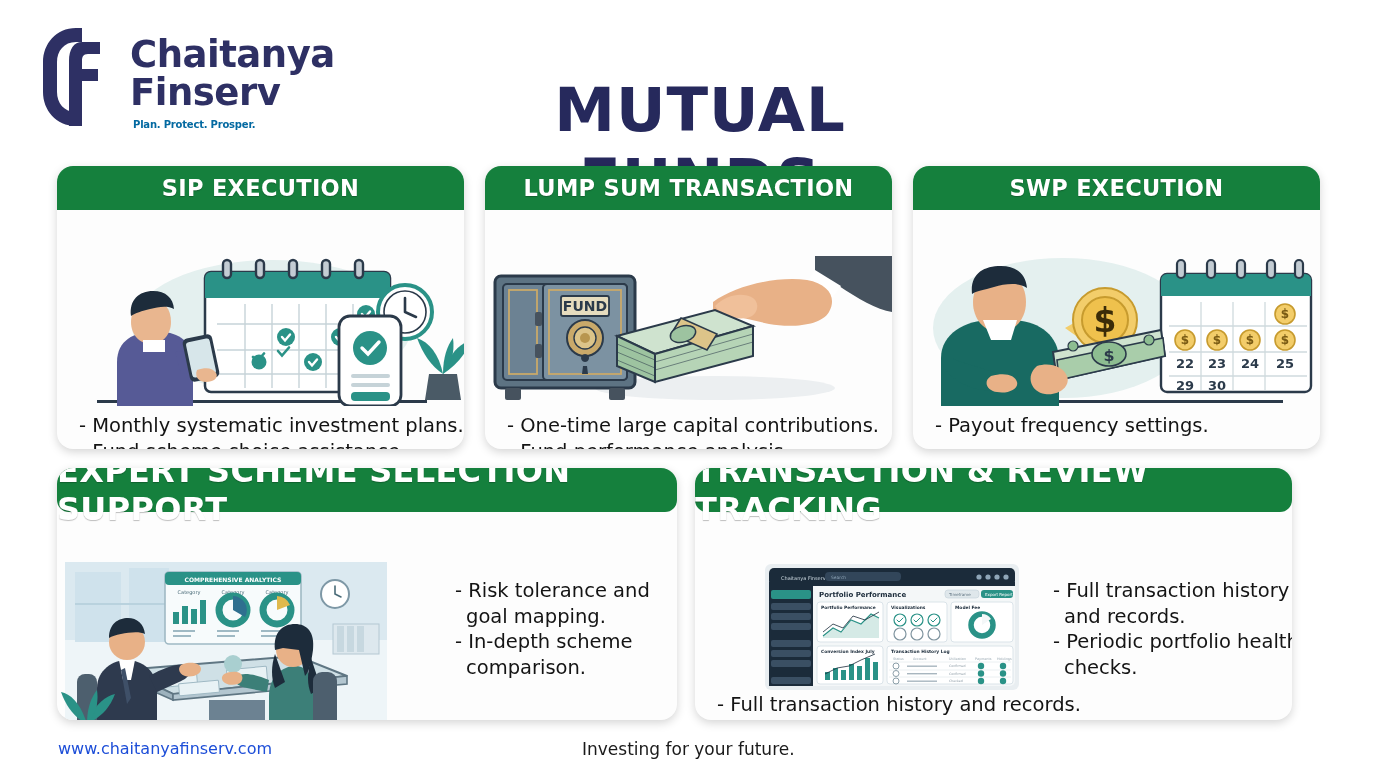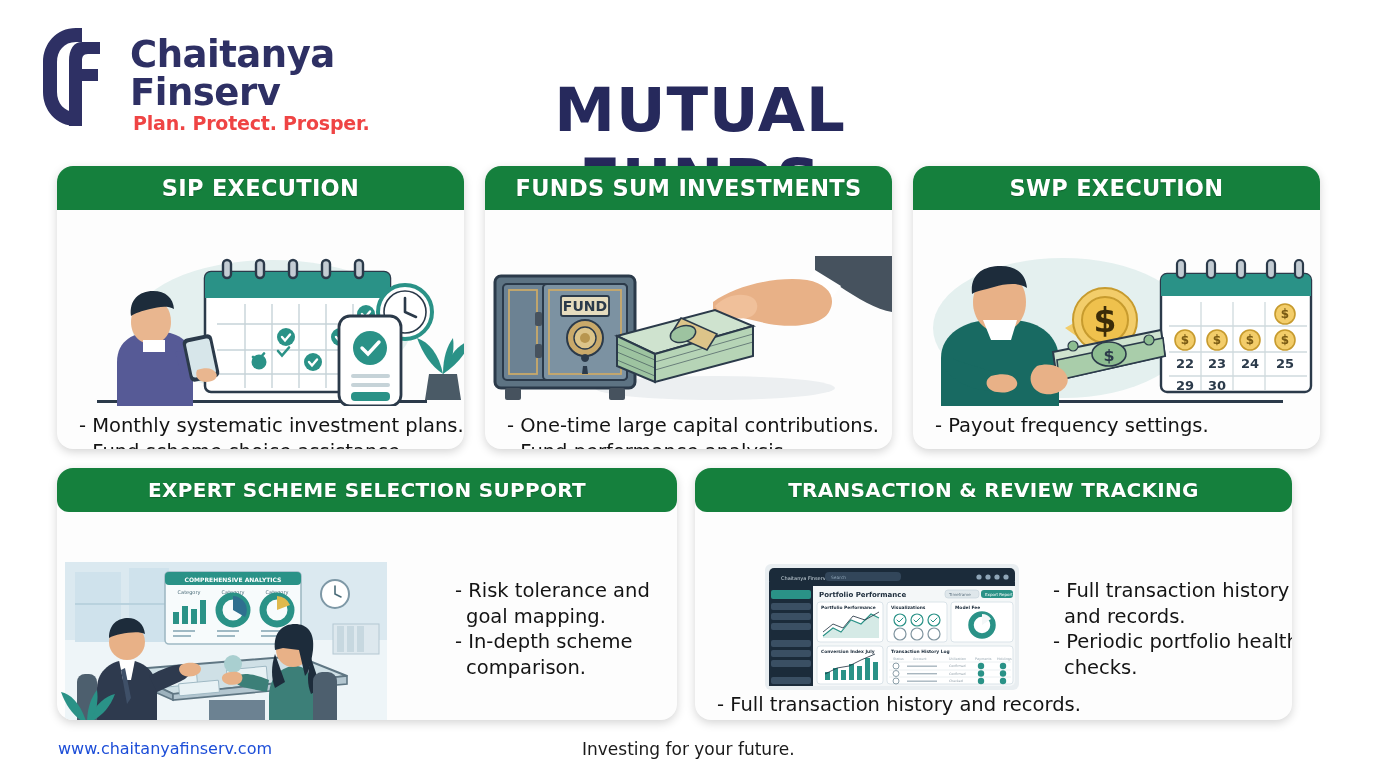--- a/index.html
+++ b/index.html
@@ -15,23 +15,23 @@
   .header { position: absolute; left: 0; top: 0; width: 1376px; height: 152px; }
   .logo-wrap { position: absolute; left: 38px; top: 24px; display: flex; align-items: flex-start; gap: 8px; }
   .logo-mark { width: 74px; height: 106px; position: relative; flex: 0 0 auto; }
   .logo-text { margin-left: 10px; padding-top: 12px; }
   .logo-line {
     font-family: "DejaVu Sans", sans-serif;
     font-weight: 700; font-size: 37px; line-height: 38px;
     color: #2e3064; letter-spacing: -0.5px;
   }
   .logo-tag {
-    margin-left: 3px;
-    font-family: "DejaVu Sans", sans-serif;
-    font-weight: 700; font-size: 19px; color: #ef4444; letter-spacing: -0.2px;
+    margin-top: 7px; margin-left: 3px;
+    font-family: "DejaVu Sans", sans-serif;
+    font-weight: 700; font-size: 10px; color: #0369a1; letter-spacing: -0.2px;
   }
   .main-title {
     position: absolute; left: 440px; top: 74px; width: 520px;
     text-align: center;
     font-family: "DejaVu Sans", sans-serif;
     font-weight: 700; font-size: 61px; letter-spacing: 1px;
     color: #26295c;
   }
 
   
@@ -45,21 +45,21 @@
   .card-head {
     height: 44px;
     background: #15803d;
     border-radius: 13px 13px 0 0;
     display: flex; align-items: center; justify-content: center;
     color: #ffffff;
     font-family: "DejaVu Sans", sans-serif;
     font-weight: 700; font-size: 22.5px; letter-spacing: 0.3px;
     text-shadow: 0 1px 1px rgba(0,0,0,0.25);
   }
-  .card-head.wide { font-size: 20px; border-radius: 12px; }
+  .card-head.wide { font-size: 32px; border-radius: 12px; }
   .card-body { position: relative; }
 
   .bullets {
     font-family: "DejaVu Sans", sans-serif;
     font-size: 19.5px; line-height: 25.5px; color: #141414;
   }
   .bullets .b { white-space: nowrap; }
   .bullets.wrapped .b { white-space: normal; text-indent: -11px; padding-left: 11px; }
 
   
@@ -185,21 +185,21 @@
       </div>
       <div class="r1-bullets bullets">
         <div class="b">- Monthly systematic investment plans.</div>
         <div class="b">- Fund scheme choice assistance.</div>
 
       </div>
     </div>
   </div>
 
   <div class="card" id="card-lump">
-    <div class="card-head">FUNDS SUM INVESTMENTS</div>
+    <div class="card-head">LUMP SUM TRANSACTION</div>
     <div class="card-body">
       <div class="r1-art">
         <svg width="407" height="152" viewBox="0 0 407 152">
           <ellipse cx="230" cy="134" rx="120" ry="12" fill="#eceff1"></ellipse>
 
           <path d="M330 2 L407 2 L407 58 C392 56 372 44 354 32 L330 18 Z" fill="#46525e"></path>
           <path d="M330 16 L356 32 L346 46 L322 28 Z" fill="#ffffff"></path>
 
           <path d="M228 48 C250 32 290 22 322 26 C344 30 352 44 344 58 C336 72 306 74 284 70 C266 66 244 60 228 58 Z" fill="#e8b187"></path>
           <path d="M230 52 C242 40 258 38 268 44 C276 50 272 62 262 64 C250 66 236 62 230 52 Z" fill="#f0c09a"></path>

